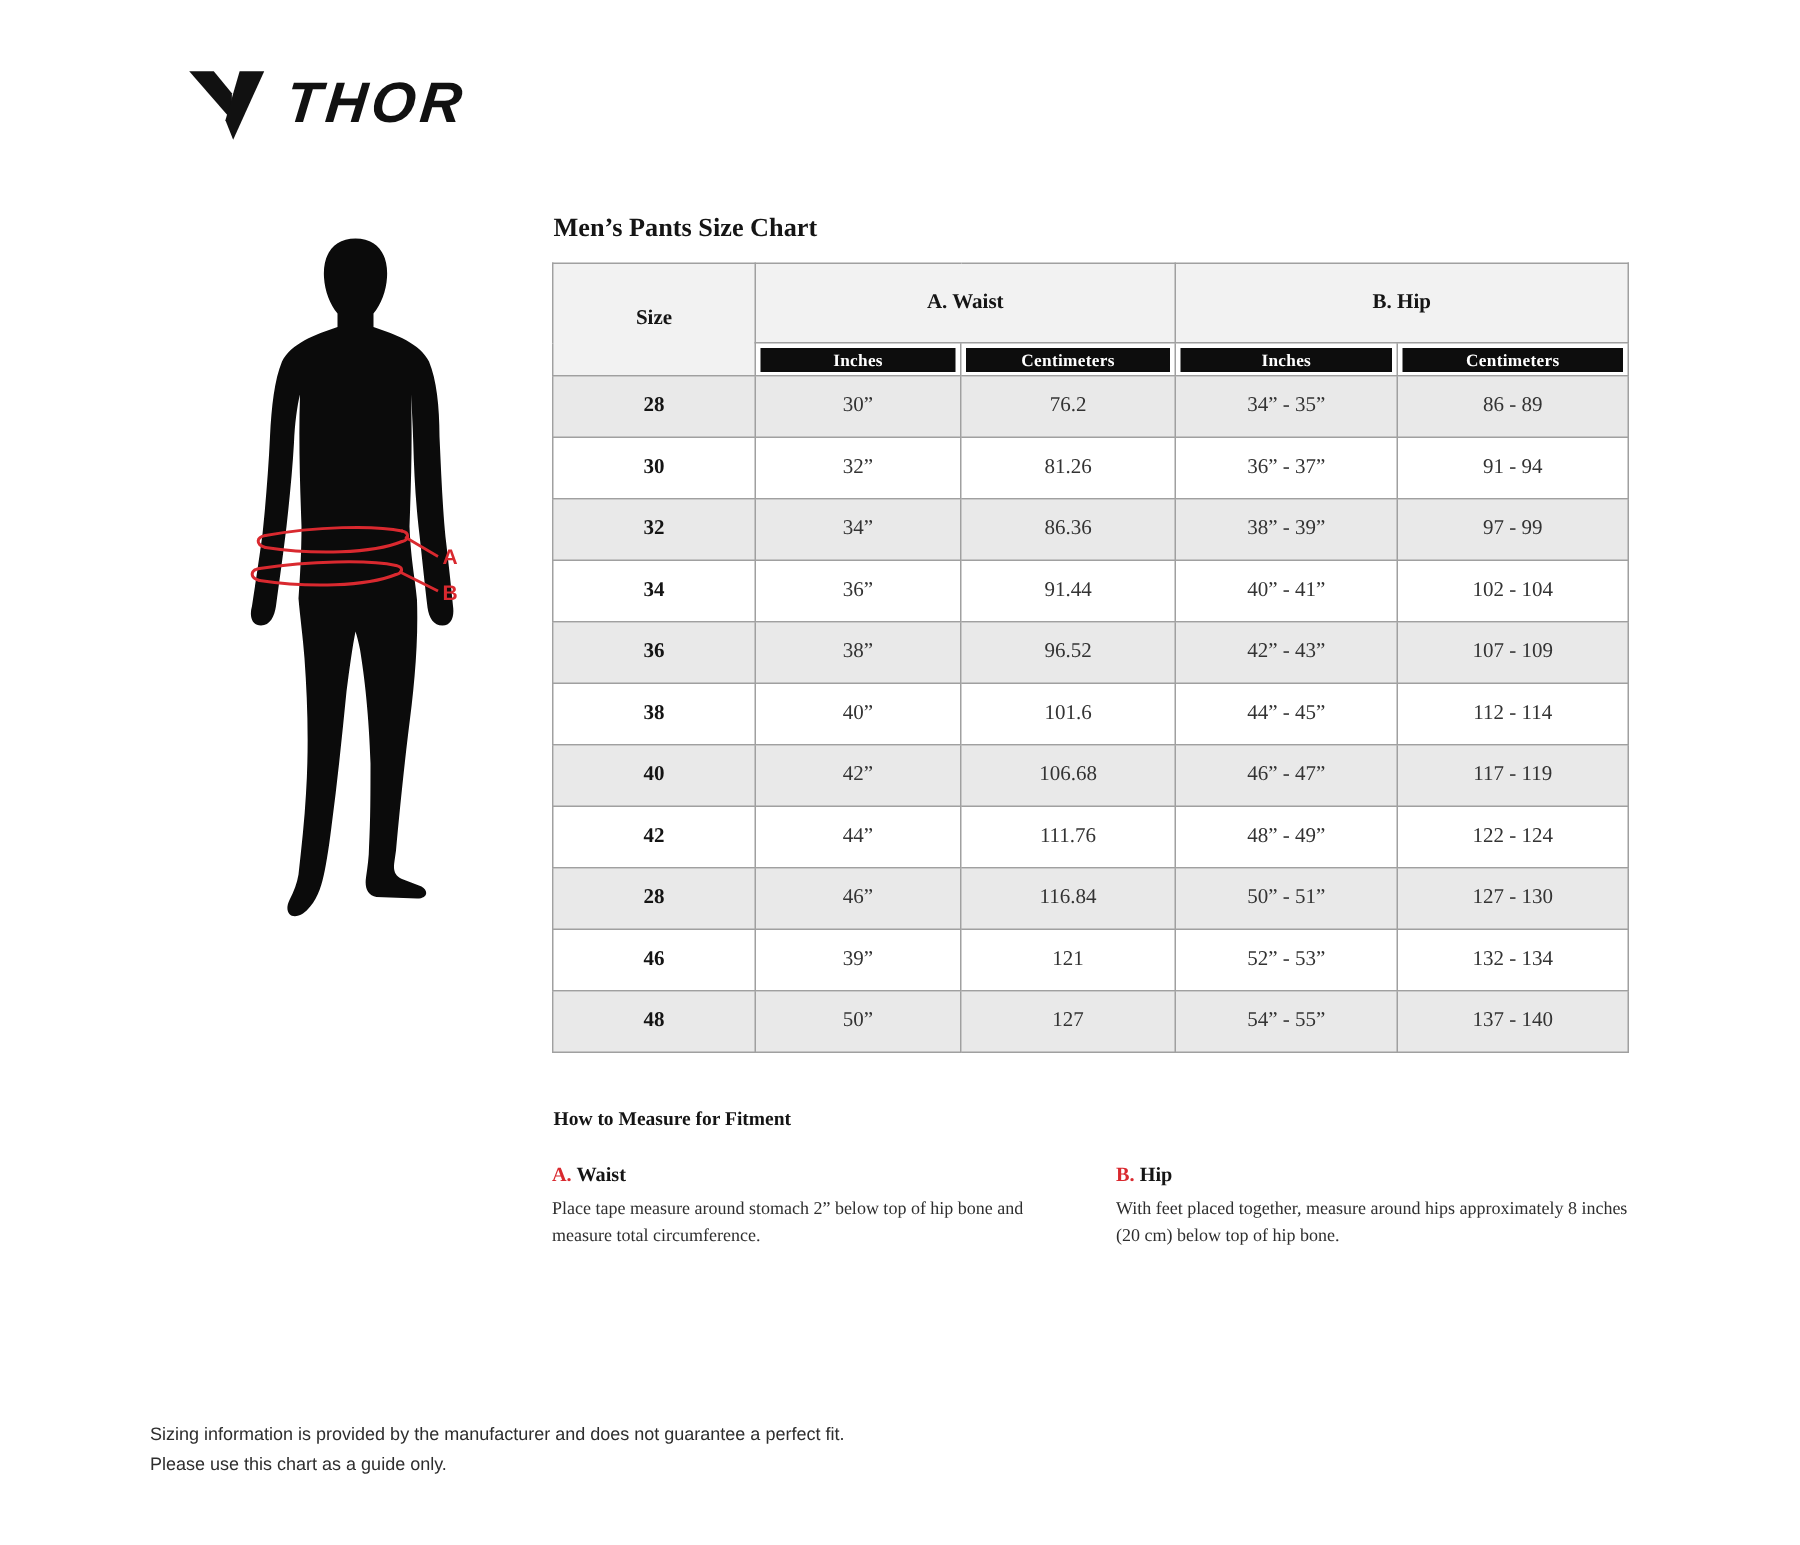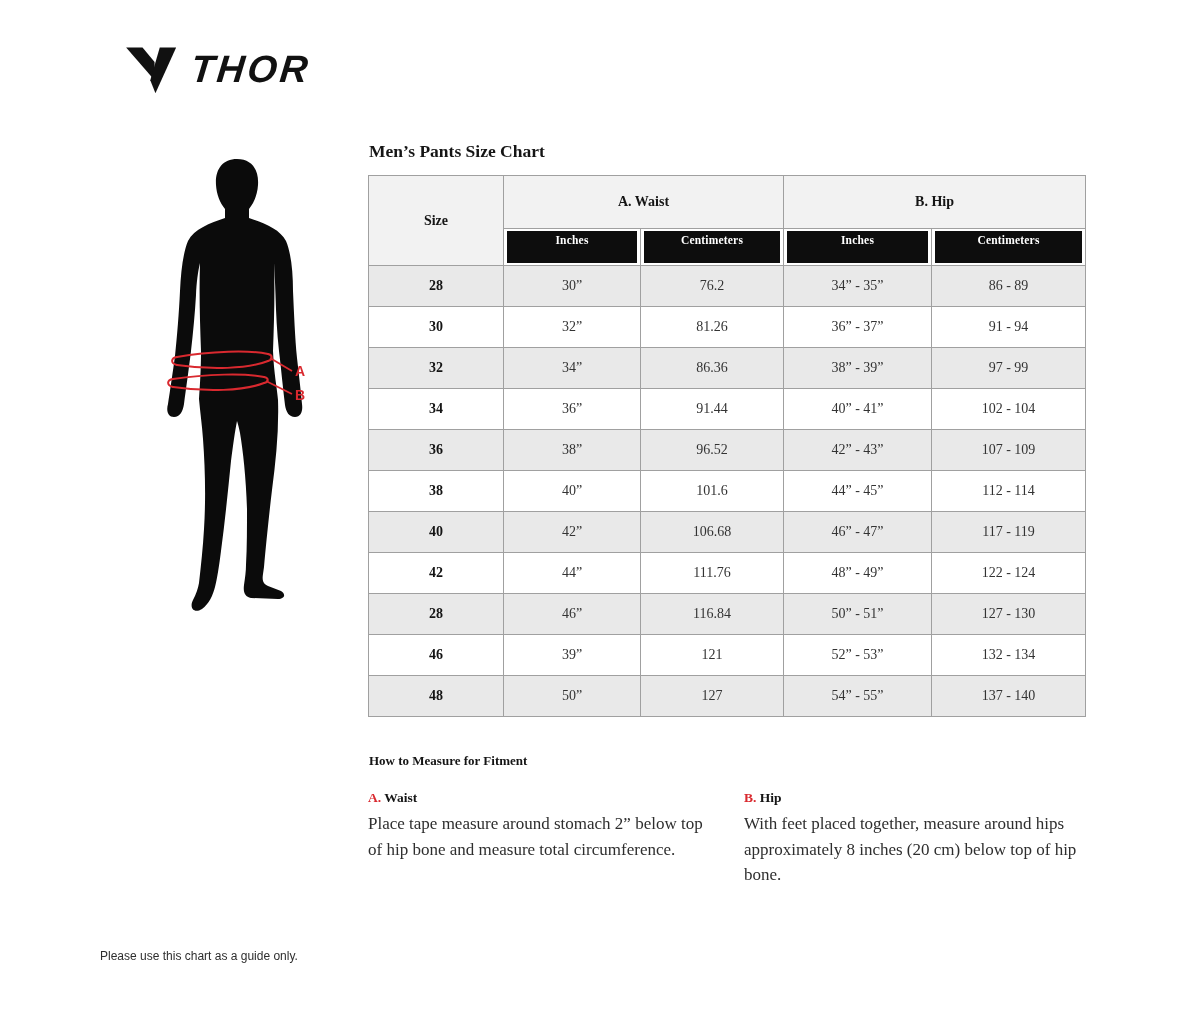--- a/index.html
+++ b/index.html
@@ -38,34 +38,34 @@
   
   .content{position:absolute;left:368px;top:141px;width:717px;font-family:Liberation Serif, serif;}
   .page-title{font-size:17.5px;font-weight:bold;color:#151515;margin:0 0 13px 1px;}
 
   table{border-collapse:collapse;width:717px;table-layout:fixed;padding-left:20px;}
   th,td{border:1px solid var(--border);text-align:center;vertical-align:middle;}
   .group-head,.size-head{background:var(--head-bg);font-size:14px;font-weight:bold;color:#151515;height:53px;}
   .sub-row th{background:#ffffff;padding:2px 3px;height:22px;}
   .sub-bar{
     background:var(--subhead-bg);color:#ffffff;font-size:11.5px;font-weight:bold;
-    height:32px;line-height:18px;letter-spacing:.2px;
+    height:16px;line-height:18px;letter-spacing:.2px;
   }
   tbody td{height:41px;font-size:14px;color:var(--text);background:#ffffff;}
   tbody tr.alt td{background:var(--row-alt);}
   td.size-col{font-weight:bold;color:#141414;}
 
   
   .measure-heading{font-size:13px;font-weight:bold;color:#151515;margin:36px 0 0 1px;}
   .measure-cols{display:flex;margin-top:21px;}
   .measure-col{width:350px;}
   .measure-col + .measure-col{margin-left:26px;width:341px;}
   .measure-label{font-size:13.5px;font-weight:bold;color:#151515;}
   .measure-label .red{color:var(--accent);}
-  .measure-text{font-size:17px;line-height:1.5;color:#2e2e2e;margin-top:5px;}
+  .measure-text{font-size:12px;line-height:1.5;color:#2e2e2e;margin-top:5px;}
 
   
   .footer{position:absolute;left:100px;top:947px;font-size:12px;line-height:1.65;color:#2e2e2e;}
   .footer span{display:block;}
 </style>
 </head>
 <body>
 
 <div class="logo">
   <svg class="logo-mark" viewBox="0 0 64 58" aria-hidden="true">
@@ -276,14 +276,15 @@
       <div class="measure-label">
         <span class="red">B.</span>
         <span>Hip</span>
       </div>
       <p class="measure-text">With feet placed together, measure around hips approximately 8 inches (20 cm) below top of hip bone.</p>
     </div>
   </div>
 </div>
 
 <div class="footer">
+  <span>Sizing information is provided by the manufacturer and does not guarantee a perfect fit.</span>
   <span>Please use this chart as a guide only.</span>
 </div>
 
 </body></html>

